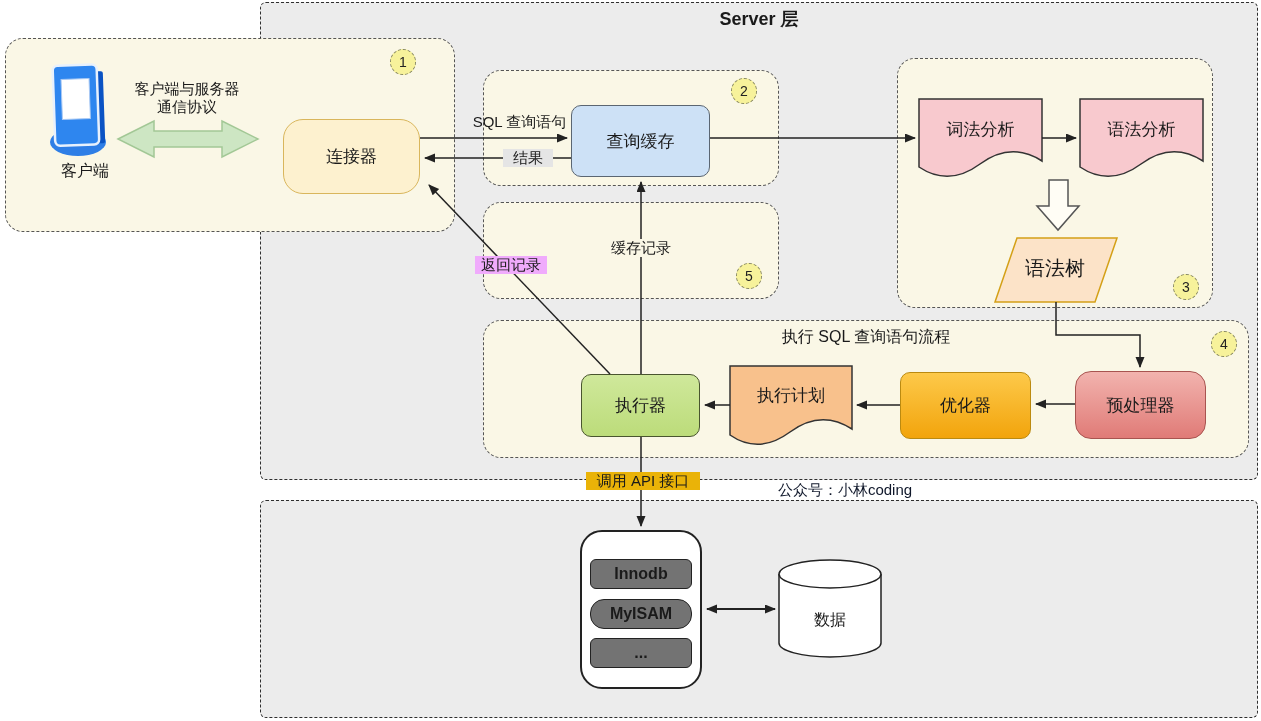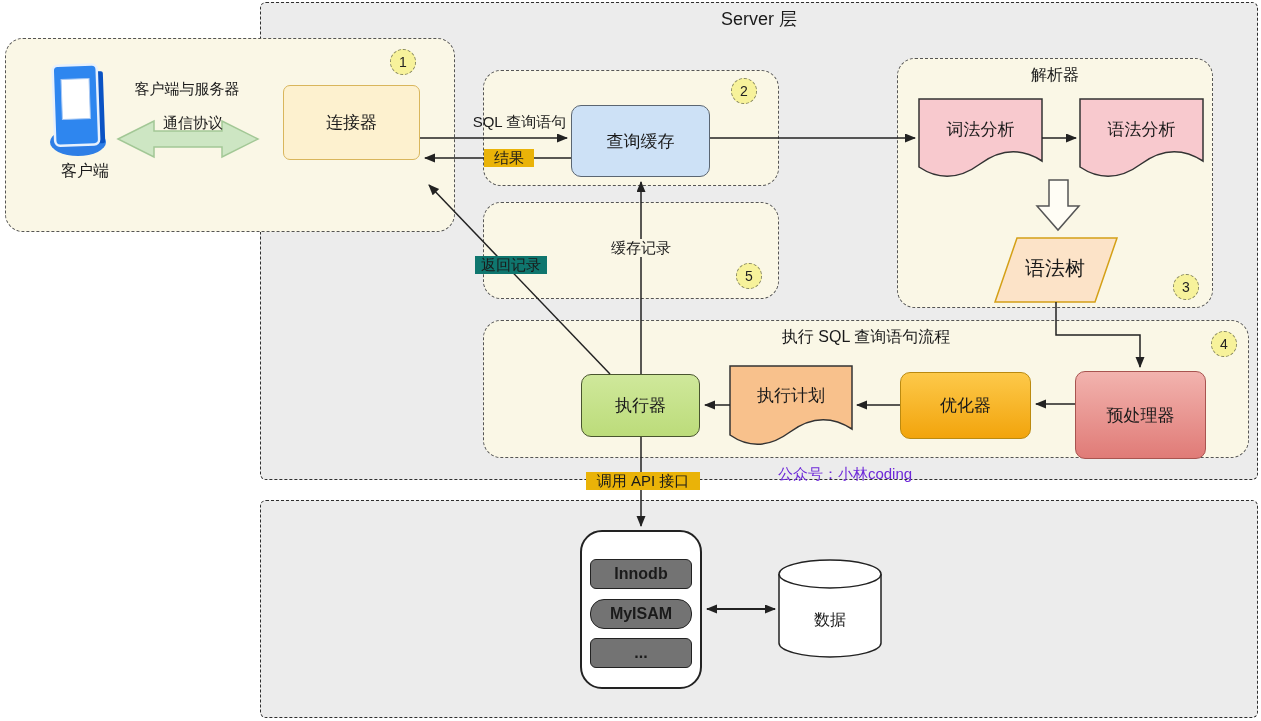--- a/index.html
+++ b/index.html
@@ -13,30 +13,30 @@
 
   .group{position:absolute;background:#faf7e6;border:1.2px dashed #555;border-radius:18px;z-index:1;}
   #g-client{left:5px;top:38px;width:450px;height:194px;}
   #g-cache{left:483px;top:70px;width:296px;height:116px;}
   #g-cacherec{left:483px;top:202px;width:296px;height:97px;}
   #g-parser{left:897px;top:58px;width:316px;height:250px;}
   #g-exec{left:483px;top:320px;width:766px;height:138px;}
 
   .node{position:absolute;display:flex;align-items:center;justify-content:center;
         font-size:17px;z-index:2;}
-  #connector{left:283px;top:85px;width:137px;height:75px;background:#fdf1cf;
-             border:1.5px solid #d9b65c;border-radius:7px;}
+  #connector{left:283px;top:119px;width:137px;height:75px;background:#fdf1cf;
+             border:1.5px solid #d9b65c;border-radius:20px;}
   #query-cache{left:571px;top:105px;width:139px;height:72px;background:#cde1f6;
                border:1.5px solid #5b6672;border-radius:10px;}
   #executor{left:581px;top:374px;width:119px;height:63px;
             background:linear-gradient(#cfe89b,#bcdc7a);border:1.5px solid #49552f;border-radius:10px;}
   #optimizer{left:900px;top:372px;width:131px;height:67px;
              background:linear-gradient(#fdc94a,#f2a40c);border:1.5px solid #bb8a10;border-radius:10px;}
-  #preprocessor{left:1075px;top:371px;width:131px;height:88px;
-                background:linear-gradient(#f2b3ae,#e07b77);border:1.5px solid #a85450;border-radius:10px;}
+  #preprocessor{left:1075px;top:371px;width:131px;height:68px;
+                background:linear-gradient(#f2b3ae,#e07b77);border:1.5px solid #a85450;border-radius:16px;}
 
   #storage-container{position:absolute;left:580px;top:530px;width:122px;height:159px;
                      background:#fff;border:2px solid #222;border-radius:22px;z-index:2;}
   .engine-box{position:absolute;left:590px;width:102px;height:30px;background:#737373;
               border:1.5px solid #222;border-radius:6px;display:flex;align-items:center;
               justify-content:center;font-size:16px;z-index:3;font-weight:bold;}
   #engine-innodb{top:559px;}
   #engine-myisam{top:599px;border-radius:14px;}
   #engine-dots{top:638px;}
 
@@ -44,37 +44,37 @@
          border:1.5px dashed #85855e;display:flex;align-items:center;justify-content:center;
          font-size:14px;color:#222;z-index:4;}
   #badge-1{left:390px;top:49px;}
   #badge-2{left:731px;top:78px;}
   #badge-3{left:1173px;top:274px;}
   #badge-4{left:1211px;top:331px;}
   #badge-5{left:736px;top:263px;}
 
   .lbl{position:absolute;display:flex;align-items:center;justify-content:center;
        font-size:15px;white-space:nowrap;z-index:4;}
-  #server-title{left:260px;top:8px;width:998px;height:22px;font-size:18px;font-weight:normal;}
+  #server-title{left:260px;top:8px;width:998px;height:22px;font-size:18px;font-weight:bold;}
   #storage-title{left:260px;top:505px;width:998px;height:22px;font-size:18px;font-weight:bold;}
   #parser-title{left:897px;top:65px;width:316px;height:20px;font-size:16px;}
   #execflow-title{left:483px;top:327px;width:766px;height:20px;font-size:16px;}
   #client-label{left:45px;top:161px;width:80px;height:20px;font-size:16px;}
   #protocol-l1{left:117px;top:80px;width:140px;height:18px;}
-  #protocol-l2{left:123px;top:98px;width:140px;height:18px;margin-top:16px;}
+  #protocol-l2{left:117px;top:98px;width:140px;height:18px;}
   #lexical-label{left:919px;top:117px;width:123px;height:24px;font-size:17px;}
   #syntax-label{left:1080px;top:117px;width:123px;height:24px;font-size:17px;}
   #tree-label{left:1005px;top:258px;width:100px;height:20px;font-size:20px;}
   #plan-label{left:733px;top:384px;width:116px;height:22px;font-size:17px;}
   #sql-query-label{left:462px;top:113px;width:115px;height:18px;}
-  #result-label{left:484px;top:149px;width:50px;height:18px;background:#eab308;}
+  #result-label{left:503px;top:149px;width:50px;height:18px;background:#e5e5e5;}
   #cacherec-label{left:603px;top:239px;width:76px;height:18px;background:#faf7e6;}
-  #returnrec-label{left:475px;top:256px;width:72px;height:18px;background:#0f766e;text-align:center;}
+  #returnrec-label{left:475px;top:256px;width:72px;height:18px;background:#f0abfc;text-align:center;}
   #callapi-label{left:586px;top:472px;width:114px;height:18px;background:#eab308;}
-  #watermark{left:765px;top:465px;width:160px;height:18px;color:#6d28d9;}
+  #watermark{left:765px;top:481px;width:160px;height:18px;color:#0f172a;}
   #data-label{left:799px;top:610px;width:62px;height:20px;font-size:16px;}
 
   #wires{position:absolute;left:0;top:0;width:1261px;height:721px;z-index:3;pointer-events:none;}
 </style>
 </head>
 <body>
 
 <div id="canvas">
 
   <div class="layer" id="server-layer"></div>
@@ -143,21 +143,20 @@
     <path d="M707,609 L775,609" stroke="#222" stroke-width="1.8" fill="none" marker-start="url(#arr)" marker-end="url(#arr)"></path>
   </svg>
 
   <div class="badge" id="badge-1">1</div>
   <div class="badge" id="badge-2">2</div>
   <div class="badge" id="badge-3">3</div>
   <div class="badge" id="badge-4">4</div>
   <div class="badge" id="badge-5">5</div>
 
   <div class="lbl" id="server-title">Server 层</div>
-  <div class="lbl" id="parser-title">解析器</div>
   <div class="lbl" id="execflow-title">执行 SQL 查询语句流程</div>
   <div class="lbl" id="client-label">客户端</div>
   <div class="lbl" id="protocol-l1">客户端与服务器</div>
   <div class="lbl" id="protocol-l2">通信协议</div>
   <div class="lbl" id="lexical-label">词法分析</div>
   <div class="lbl" id="syntax-label">语法分析</div>
   <div class="lbl" id="tree-label">语法树</div>
   <div class="lbl" id="plan-label">执行计划</div>
   <div class="lbl" id="sql-query-label">SQL 查询语句</div>
   <div class="lbl" id="result-label">结果</div>

